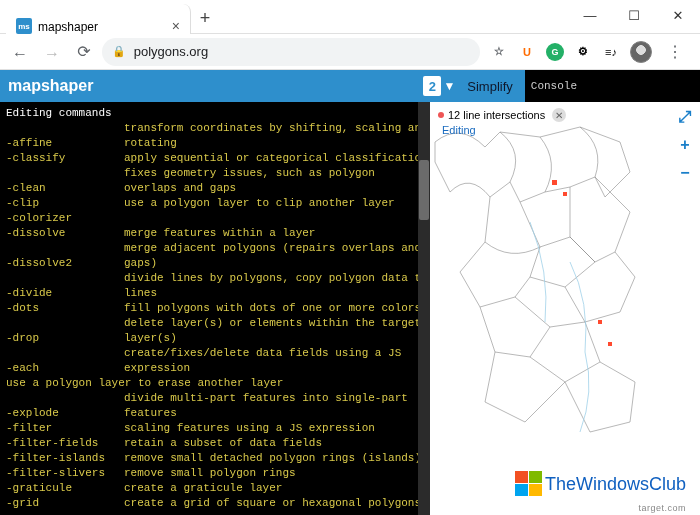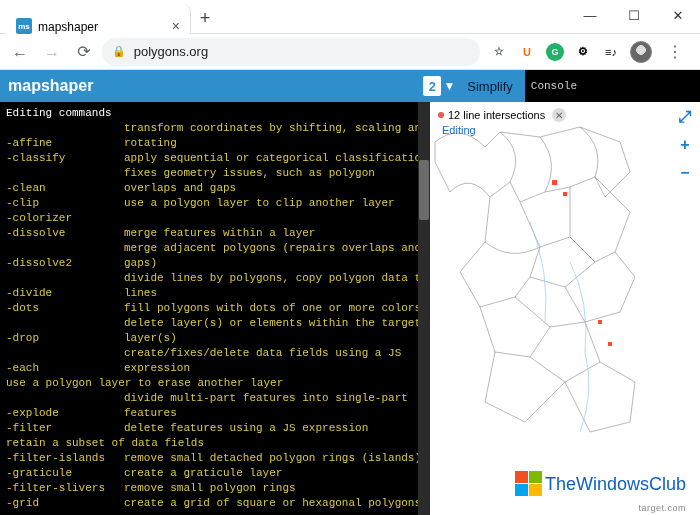--- a/index.html
+++ b/index.html
@@ -157,36 +157,37 @@
         </div>
         <div class="cmd-row">
           <span class="cmd-desc">use a polygon layer to erase another layer</span>
         </div>
         <div class="cmd-row">
           <span class="cmd-name">-explode</span>
           <span class="cmd-desc">divide multi-part features into single-part features</span>
         </div>
         <div class="cmd-row">
           <span class="cmd-name">-filter</span>
-          <span class="cmd-desc">delete features using a JS expression</span>
-        </div>
-        <div class="cmd-row">
+          <span class="cmd-desc">scaling features using a JS expression</span>
+        </div>
+        <div class="cmd-row">
+          <span class="cmd-name">-filter-fields</span>
           <span class="cmd-desc">retain a subset of data fields</span>
         </div>
         <div class="cmd-row">
           <span class="cmd-name">-filter-islands</span>
           <span class="cmd-desc">remove small detached polygon rings (islands)</span>
         </div>
         <div class="cmd-row">
+          <span class="cmd-name">-filter-slivers</span>
+          <span class="cmd-desc">remove small polygon rings</span>
+        </div>
+        <div class="cmd-row">
           <span class="cmd-name">-graticule</span>
           <span class="cmd-desc">create a graticule layer</span>
-        </div>
-        <div class="cmd-row">
-          <span class="cmd-name">-filter-slivers</span>
-          <span class="cmd-desc">remove small polygon rings</span>
         </div>
         <div class="cmd-row">
           <span class="cmd-name">-grid</span>
           <span class="cmd-desc">create a grid of square or hexagonal polygons</span>
         </div>
       </div>
     <div class="scrollbar">
       <div class="scroll-thumb"></div>
     </div>
   </div>

